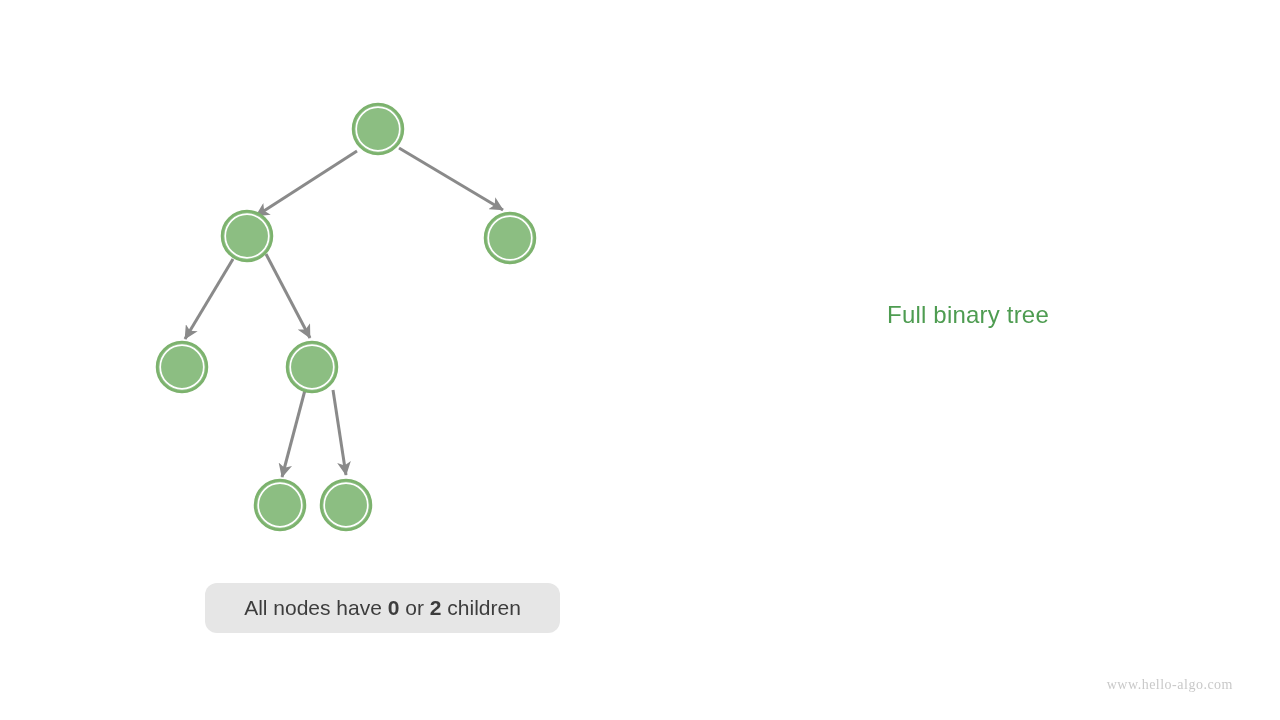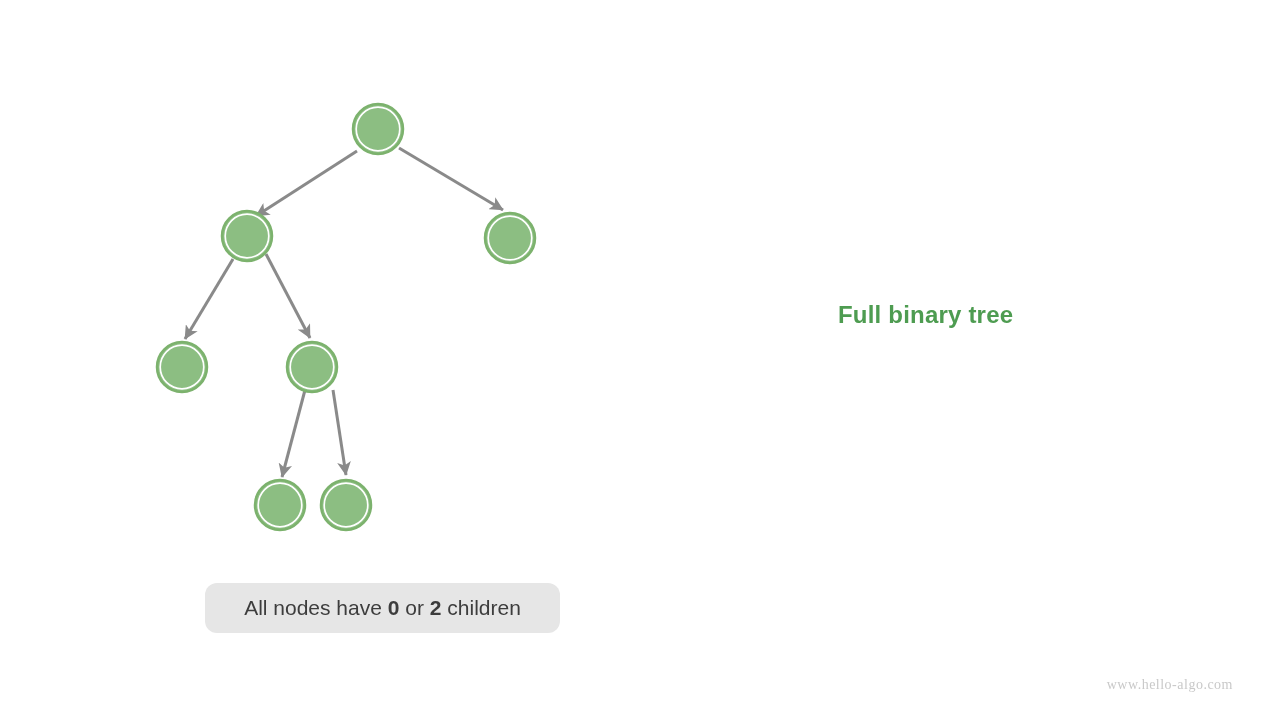--- a/index.html
+++ b/index.html
@@ -18,22 +18,23 @@
   #tree-svg {
     position: absolute;
     left: 0;
     top: 0;
   }
   #figure-title {
     position: absolute;
     left: 838px;
     top: 301px;
     width: 260px;
+    text-align: center;
     font-size: 24px;
-    font-weight: bold;
+    font-weight: normal;
     letter-spacing: 0.2px;
   }
   #caption-box {
     position: absolute;
     left: 205px;
     top: 583px;
     width: 355px;
     height: 50px;
     border-radius: 12px;
     display: flex;

